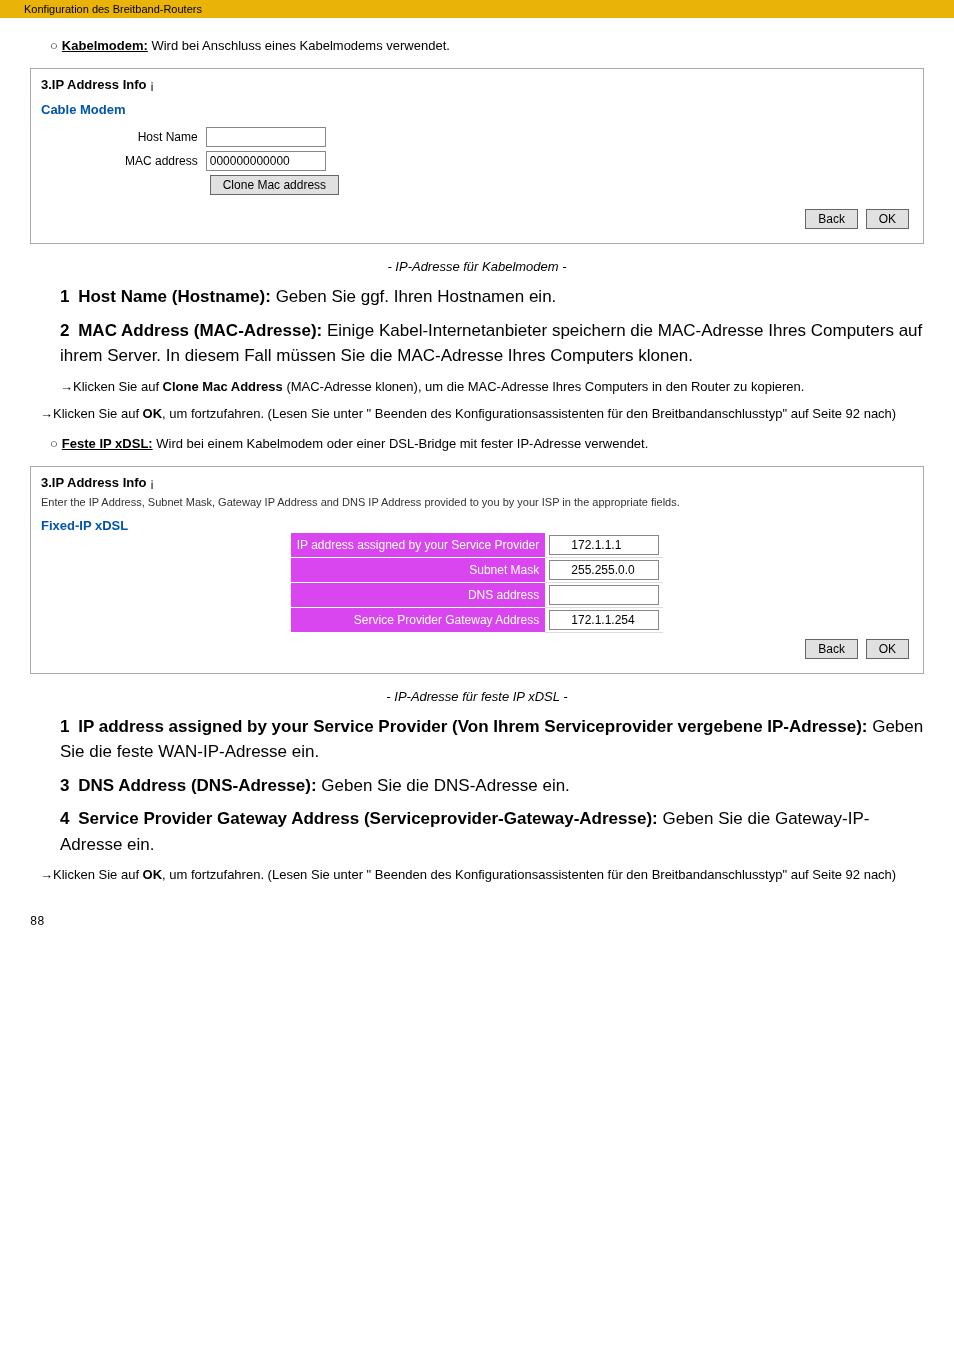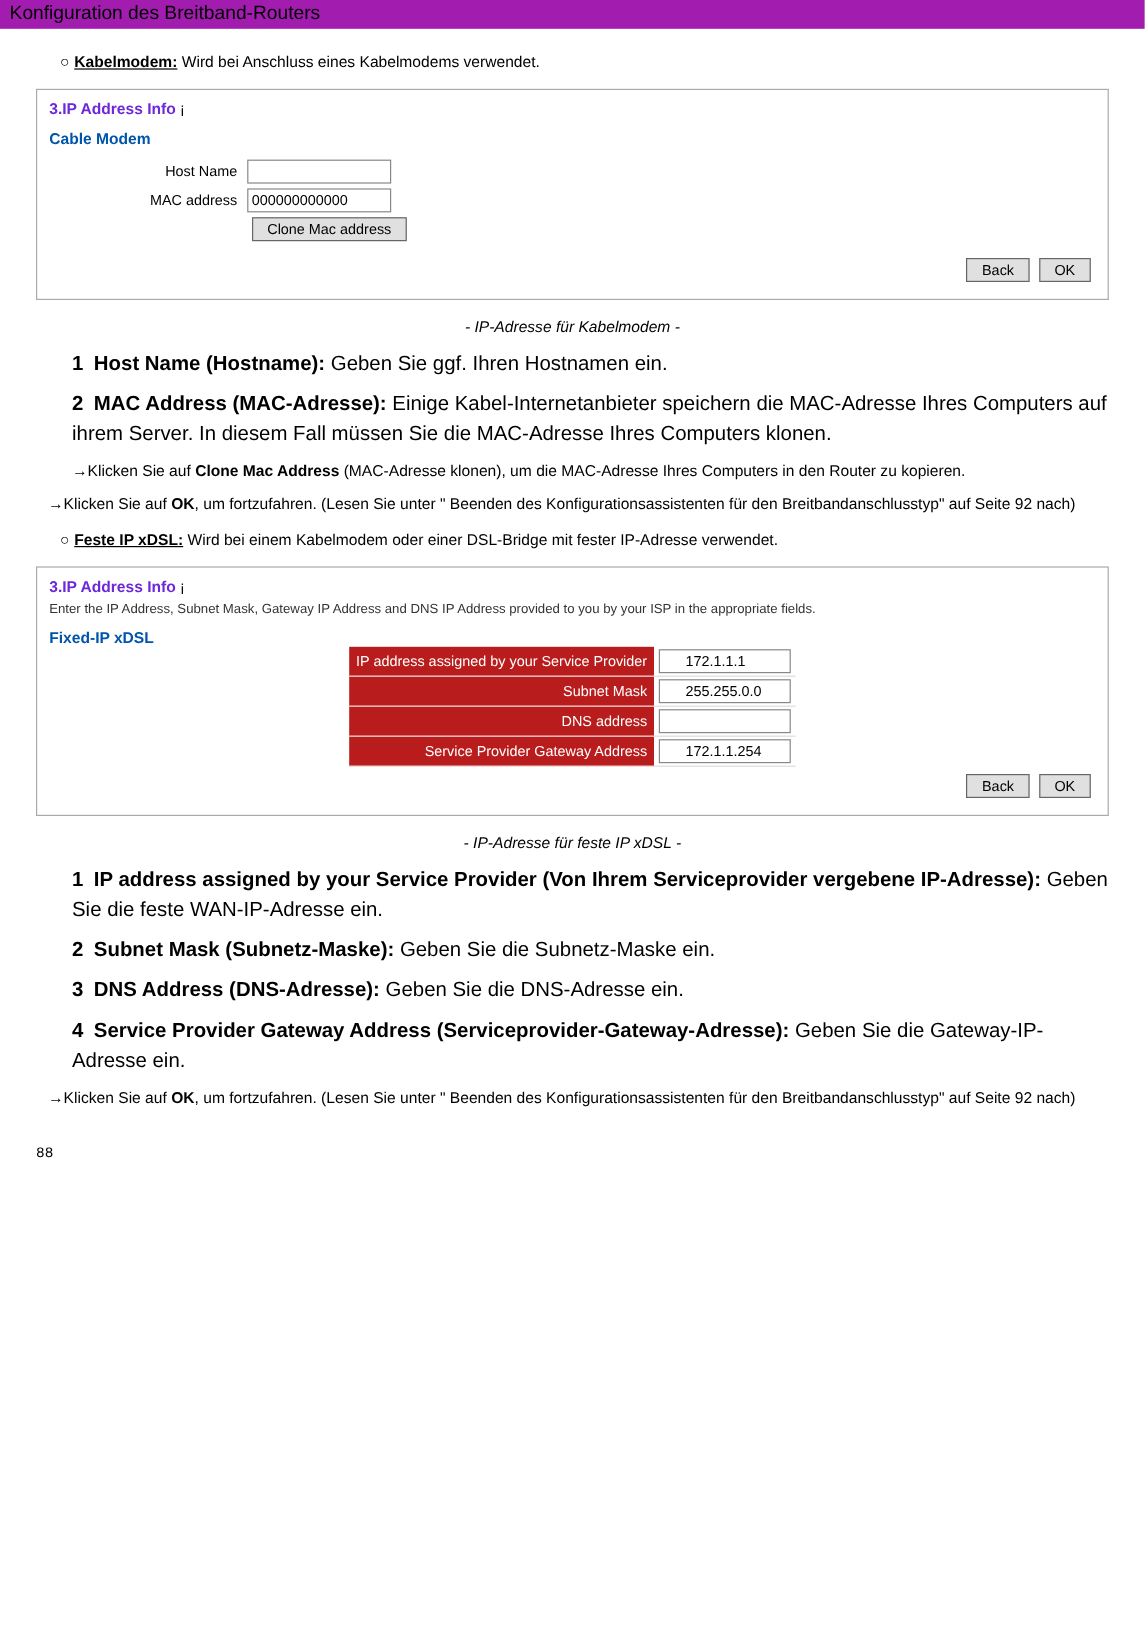--- a/index.html
+++ b/index.html
@@ -6,23 +6,23 @@
     body {
       font-family: Arial, Helvetica, sans-serif;
       font-size: 13px;
       color: #000;
       background: #fff;
       width: 954px;
       min-height: 1358px;
       padding: 0;
     }
     .page-header {
-      background: #a21caf;
-      padding: 3px 8px;
-      font-size: 16px;
+      background: #eab308;
+      padding: 3px 24px;
+      font-size: 11px;
       color: #000;
     }
     .page-content {
       padding: 10px 30px 20px 30px;
     }
     .section-intro {
       margin: 10px 0 15px 20px;
       font-size: 13px;
     }
     .bullet-circle {
@@ -30,21 +30,21 @@
     }
     .info-box {
       border: 1px solid #aaa;
       margin: 10px 0 15px 0;
       padding: 8px 10px 10px 10px;
       background: #fff;
     }
     .section-heading {
       font-size: 13px;
       font-weight: bold;
-      color: #6d28d9;
+      color: #000000;
       margin-bottom: 4px;
     }
     .form-input {
       border: 1px solid #888;
       padding: 1px 3px;
       font-size: 12px;
       width: 120px;
       height: 20px;
     }
     .btn-row {
@@ -106,21 +106,21 @@
     }
     .fixed-form-inner {
       display: table;
       margin: 0 auto;
     }
     .fixed-form-row {
       display: table-row;
     }
     .fixed-label-cell {
       display: table-cell;
-      background: #b91c1c;
+      background: #d946ef;
       color: #fff;
       text-align: right;
       padding: 3px 6px;
       font-size: 12px;
       vertical-align: middle;
       white-space: nowrap;
       border-bottom: 1px solid #fff;
     }
     .fixed-input-cell {
       display: table-cell;
@@ -262,25 +262,20 @@
 
   <div class="caption-text">- IP-Adresse für feste IP xDSL -</div>
 
   <ol class="numbered-list">
     <li>
       <span class="num">1</span>
       <strong>IP address assigned by your Service Provider (Von Ihrem Serviceprovider vergebene IP-Adresse):</strong>
       <span> Geben Sie die feste WAN-IP-Adresse ein.</span>
     </li>
     <li>
-      <span class="num">2</span>
-      <strong>Subnet Mask (Subnetz-Maske):</strong>
-      <span> Geben Sie die Subnetz-Maske ein.</span>
-    </li>
-    <li>
       <span class="num">3</span>
       <strong>DNS Address (DNS-Adresse):</strong>
       <span> Geben Sie die DNS-Adresse ein.</span>
     </li>
     <li>
       <span class="num">4</span>
       <strong>Service Provider Gateway Address (Serviceprovider-Gateway-Adresse):</strong>
       <span> Geben Sie die Gateway-IP-Adresse ein.</span>
     </li>
   </ol>

